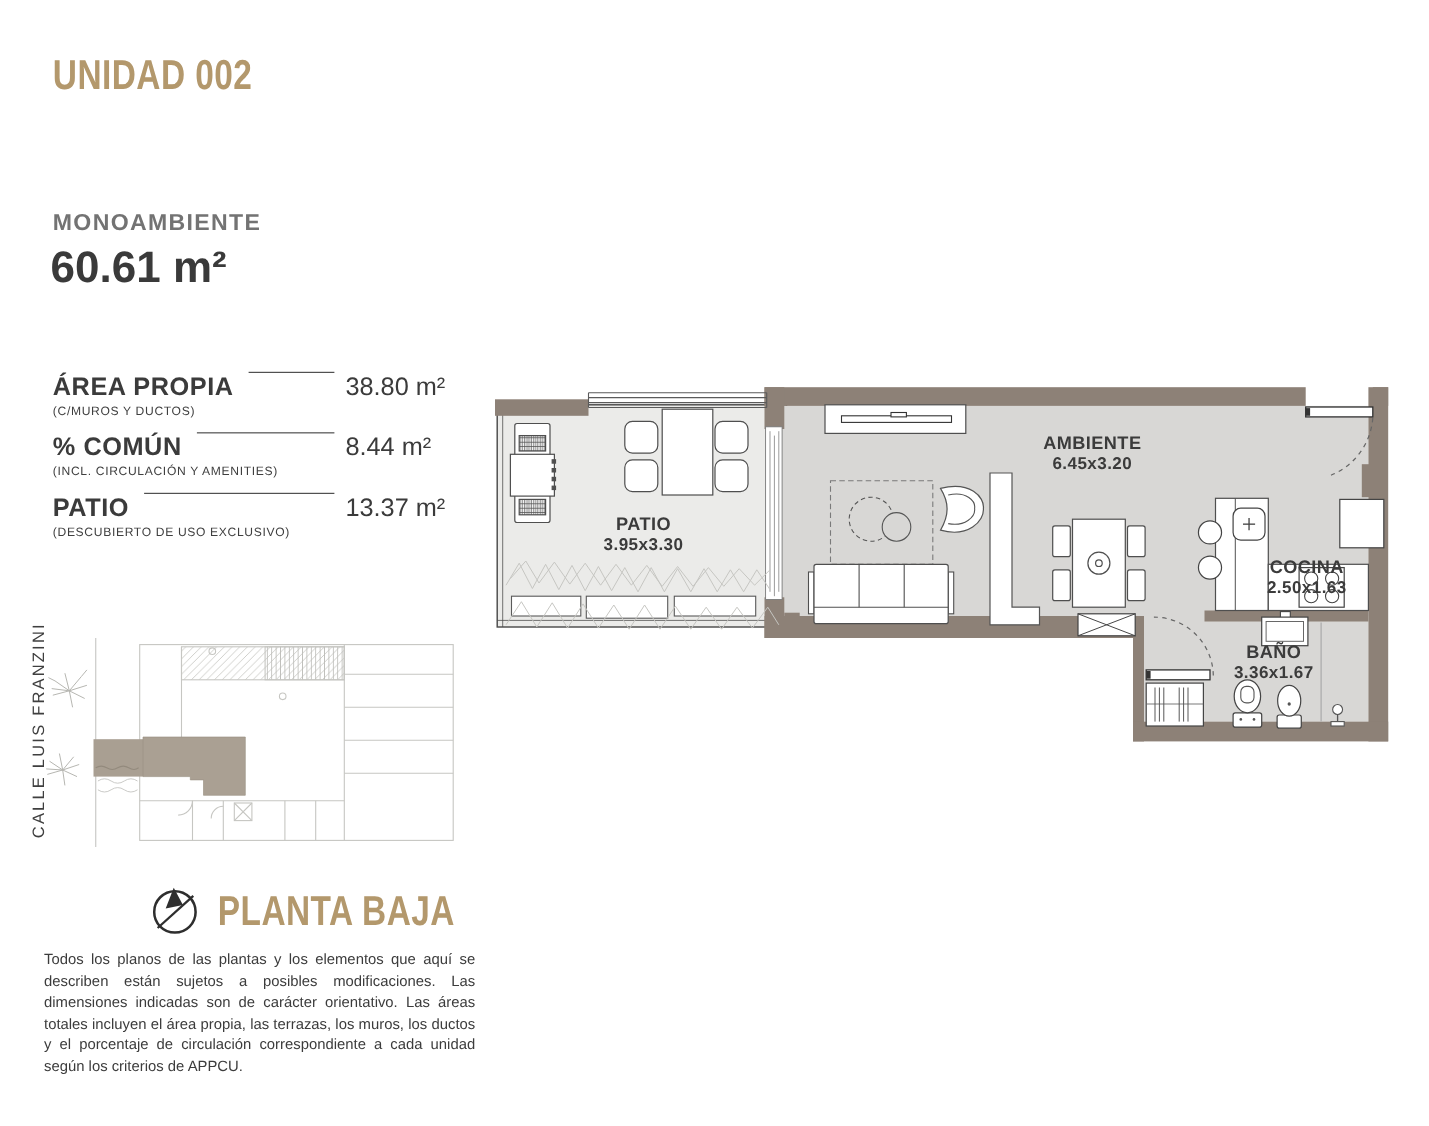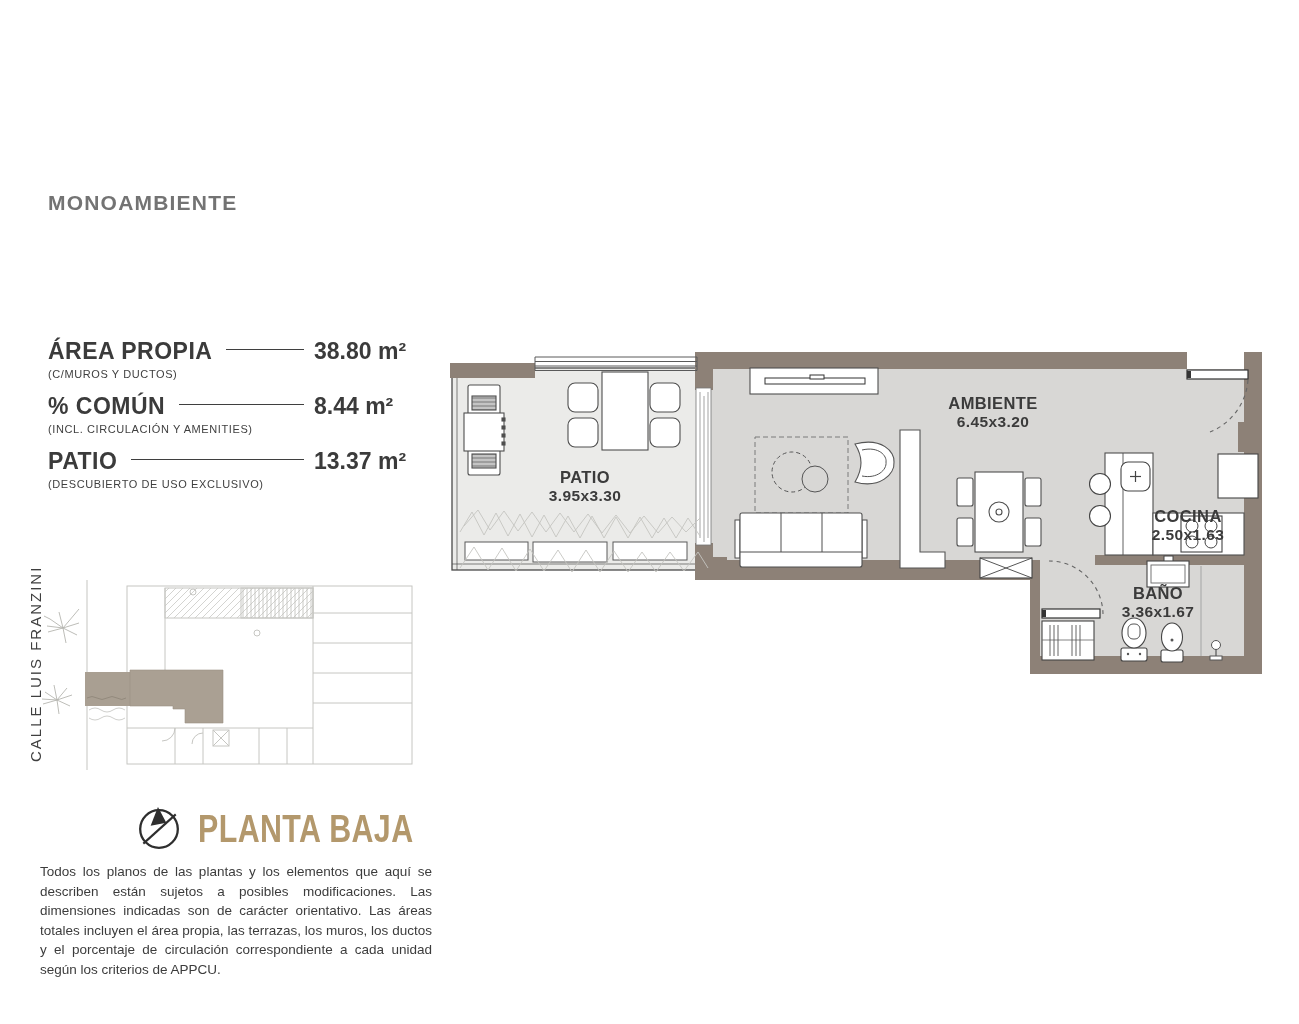--- a/index.html
+++ b/index.html
@@ -8,24 +8,24 @@
 
   .gold-title{position:absolute;color:#b3986c;font-weight:700;}
   .condensed{display:inline-block;transform:scaleX(0.8);transform-origin:left center;letter-spacing:.5px;white-space:nowrap;}
 
   #unit-title{left:48px;top:48px;font-size:38px;}
   #type-label{position:absolute;left:48px;top:191px;font-size:21px;font-weight:700;letter-spacing:1.2px;color:#737373;}
   #total-area{position:absolute;left:46px;top:221px;font-size:40px;font-weight:700;color:#3a3a3a;}
 
   #areas{position:absolute;left:48px;top:338px;width:366px;}
   .area-row{margin-bottom:13px;}
-  .area-main{display:flex;align-items:center;}
+  .area-main{display:flex;align-items:flex-start;}
   .area-label{font-size:23px;font-weight:700;letter-spacing:.5px;white-space:nowrap;}
   .area-line{flex:1;border-bottom:1.5px solid #3f3f3f;margin:0 10px 5px 14px;}
-  .area-value{width:100px;font-size:23px;font-weight:700;white-space:nowrap;}
+  .area-value{width:100px;font-size:23px;font-weight:400;white-space:nowrap;}
   .area-caption{font-size:11px;letter-spacing:.6px;margin-top:3px;color:#3f3f3f;}
 
   #street-label{position:absolute;left:27px;top:762px;transform:rotate(-90deg);transform-origin:0 0;font-size:15px;letter-spacing:2px;color:#3f3f3f;white-space:nowrap;}
   #site-plan{position:absolute;left:25px;top:578px;width:395px;height:200px;}
 
   #floor-row{position:absolute;left:136px;top:806px;display:flex;align-items:center;}
   #compass{width:46px;height:46px;margin-right:16px;}
   #floor-label{color:#b3986c;font-weight:700;font-size:38px;}
 
   #disclaimer{position:absolute;left:40px;top:862px;width:392px;font-size:13.5px;line-height:1.45;text-align:justify;color:#3c3c3c;}
@@ -34,22 +34,26 @@
   #plan svg{position:absolute;left:0;top:0;}
   .room-label{position:absolute;text-align:center;line-height:1.18;color:#3b3b3b;transform:translateX(-50%);letter-spacing:.4px;}
   .room-name{font-size:16.5px;font-weight:700;}
   .room-dims{font-size:15.5px;font-weight:700;}
 </style>
 </head>
 <body>
 
 <div id="canvas">
 
+  <div id="unit-title" class="gold-title">
+    <span class="condensed">UNIDAD 002</span>
+  </div>
 
   <div id="type-label">MONOAMBIENTE</div>
+  <div id="total-area">60.61 m²</div>
 
   <div id="areas">
     <div class="area-row">
       <div class="area-main">
         <span class="area-label">ÁREA PROPIA</span>
         <span class="area-line"></span>
         <span class="area-value">38.80 m²</span>
       </div>
       <div class="area-caption">(C/MUROS Y DUCTOS)</div>
     </div>

